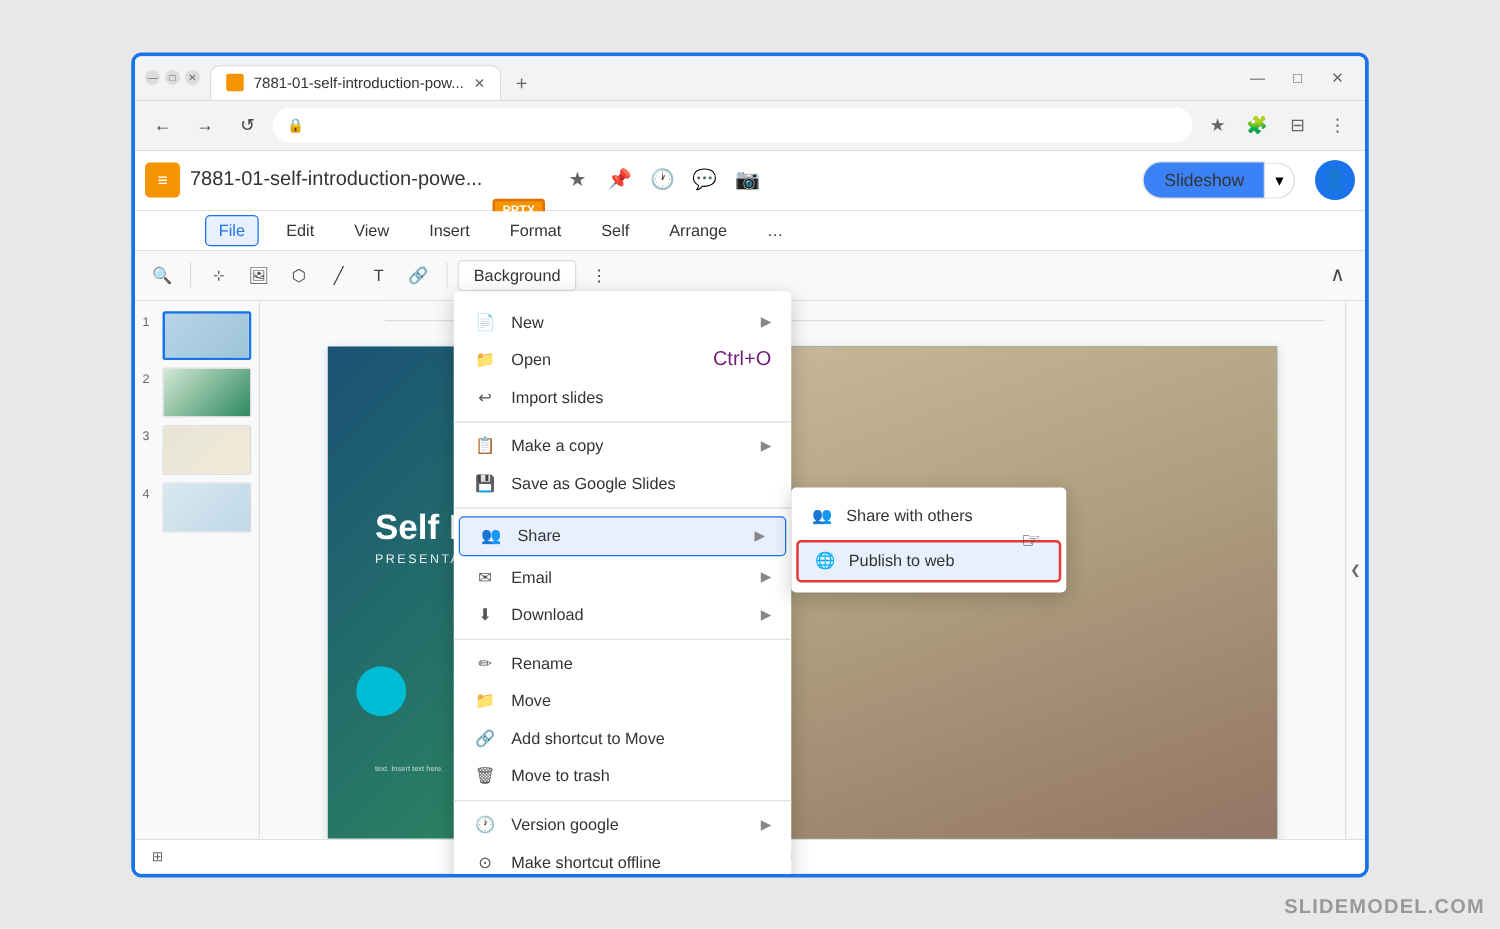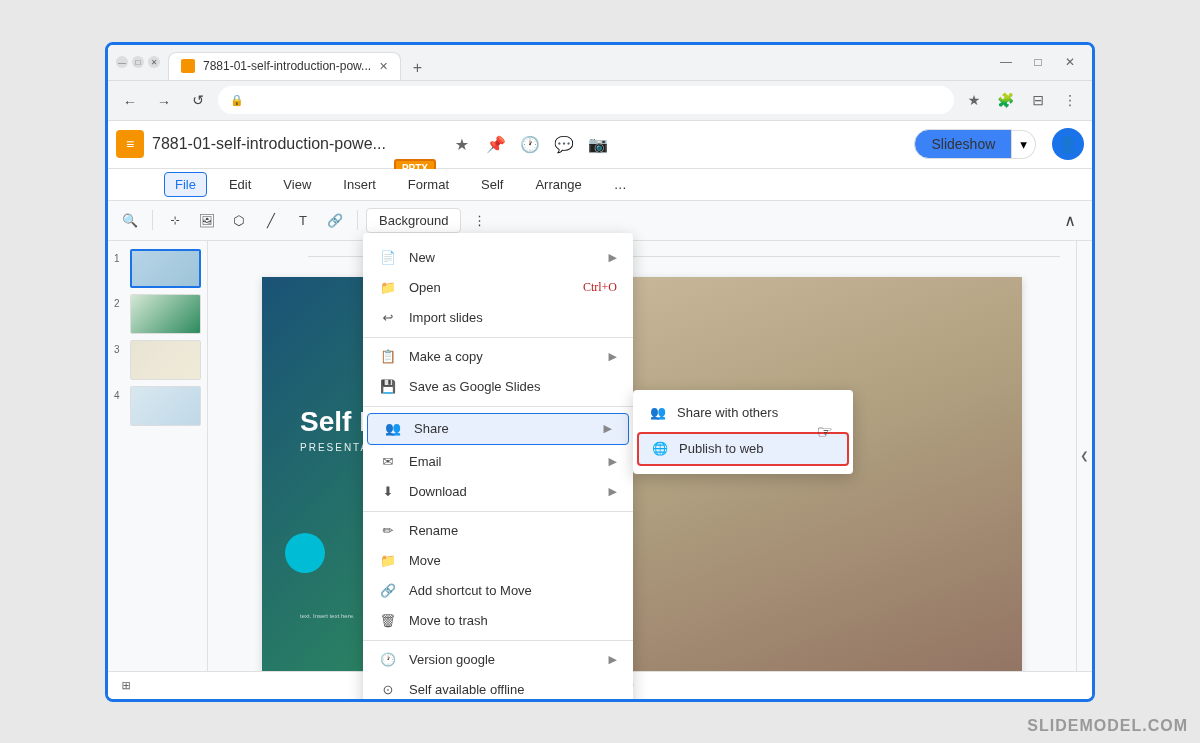--- a/index.html
+++ b/index.html
@@ -268,21 +268,21 @@
       padding: 6px 16px;
       font-size: 13px;
       color: #333;
       cursor: pointer;
       gap: 12px;
       position: relative;
     }
     .dropdown-item.highlighted { background: #e8f0fe; border: 1px solid #1a73e8; margin: 0 4px; border-radius: 4px; }
     .dropdown-icon { width: 18px; height: 18px; display: flex; align-items: center; justify-content: center; color: #555; font-size: 13px; flex-shrink: 0; }
     .dropdown-label { flex: 1; }
-    .dropdown-shortcut { color: #b91c1c; font-size: 12px; margin-left: auto; font-family: Liberation Serif, serif; }
+    .dropdown-shortcut { color: #701a75; font-size: 16px; margin-left: auto; }
     .dropdown-arrow { color: #888; font-size: 11px; margin-left: auto; }
     
     
     .share-submenu {
       position: absolute;
       top: 345px;
       left: 525px;
       background: white;
       border-radius: 4px;
       box-shadow: 0 4px 16px rgba(0,0,0,0.2);
@@ -545,21 +545,21 @@
     </div>
 
     <div class="menu-section">
       <div class="dropdown-item">
         <span class="dropdown-icon">🕐</span>
         <span class="dropdown-label">Version google</span>
         <span class="dropdown-arrow">▶</span>
       </div>
       <div class="dropdown-item">
         <span class="dropdown-icon">⊙</span>
-        <span class="dropdown-label">Self available offline</span>
+        <span class="dropdown-label">Make shortcut offline</span>
       </div>
     </div>
   </div>
 
   <div class="share-submenu">
     <div class="share-submenu-item">
       <span class="dropdown-icon">👥</span>
       <span>Share with others</span>
       <span class="cursor-hand">☞</span>
     </div>

